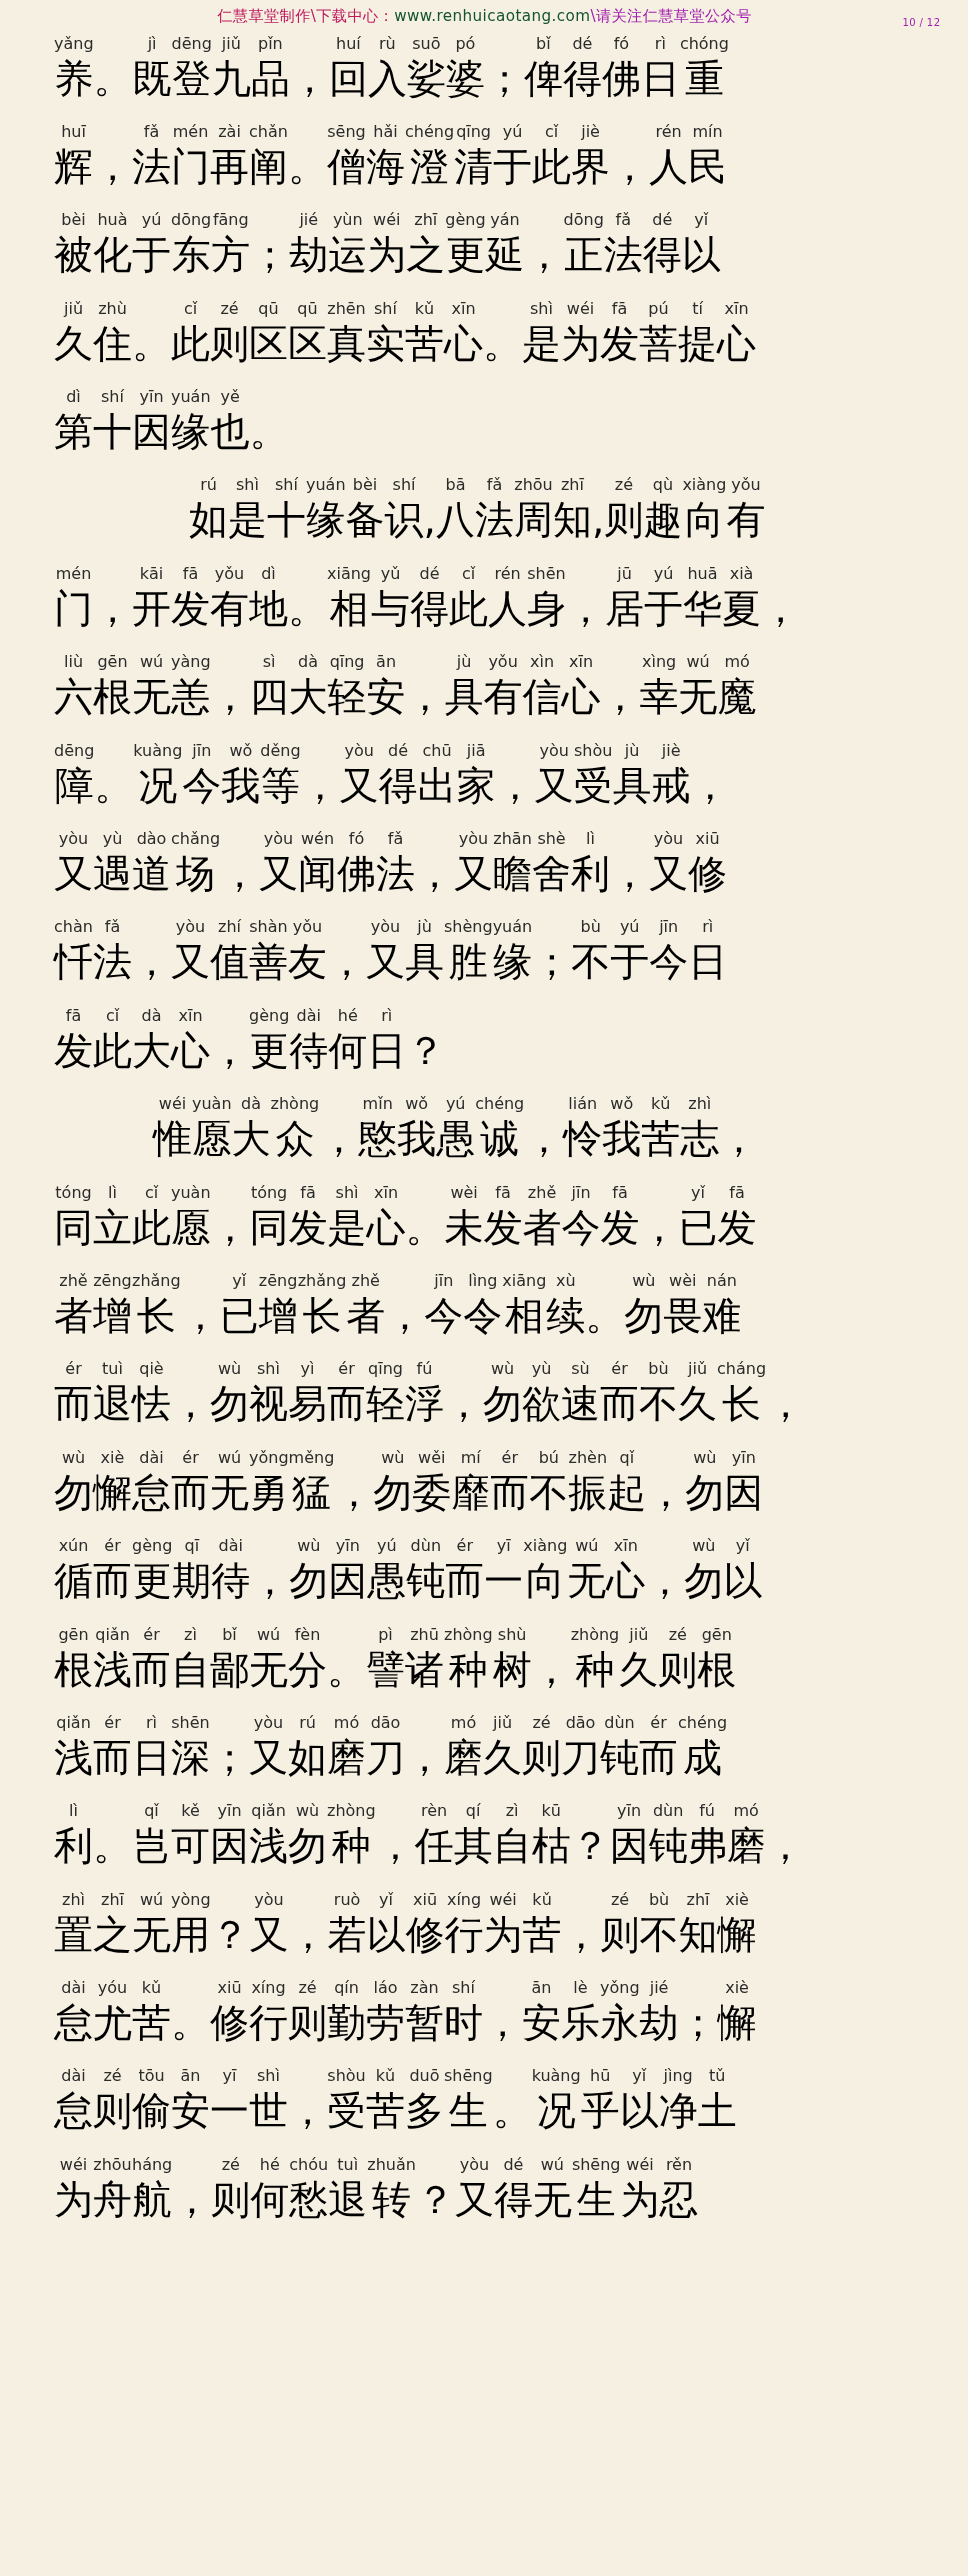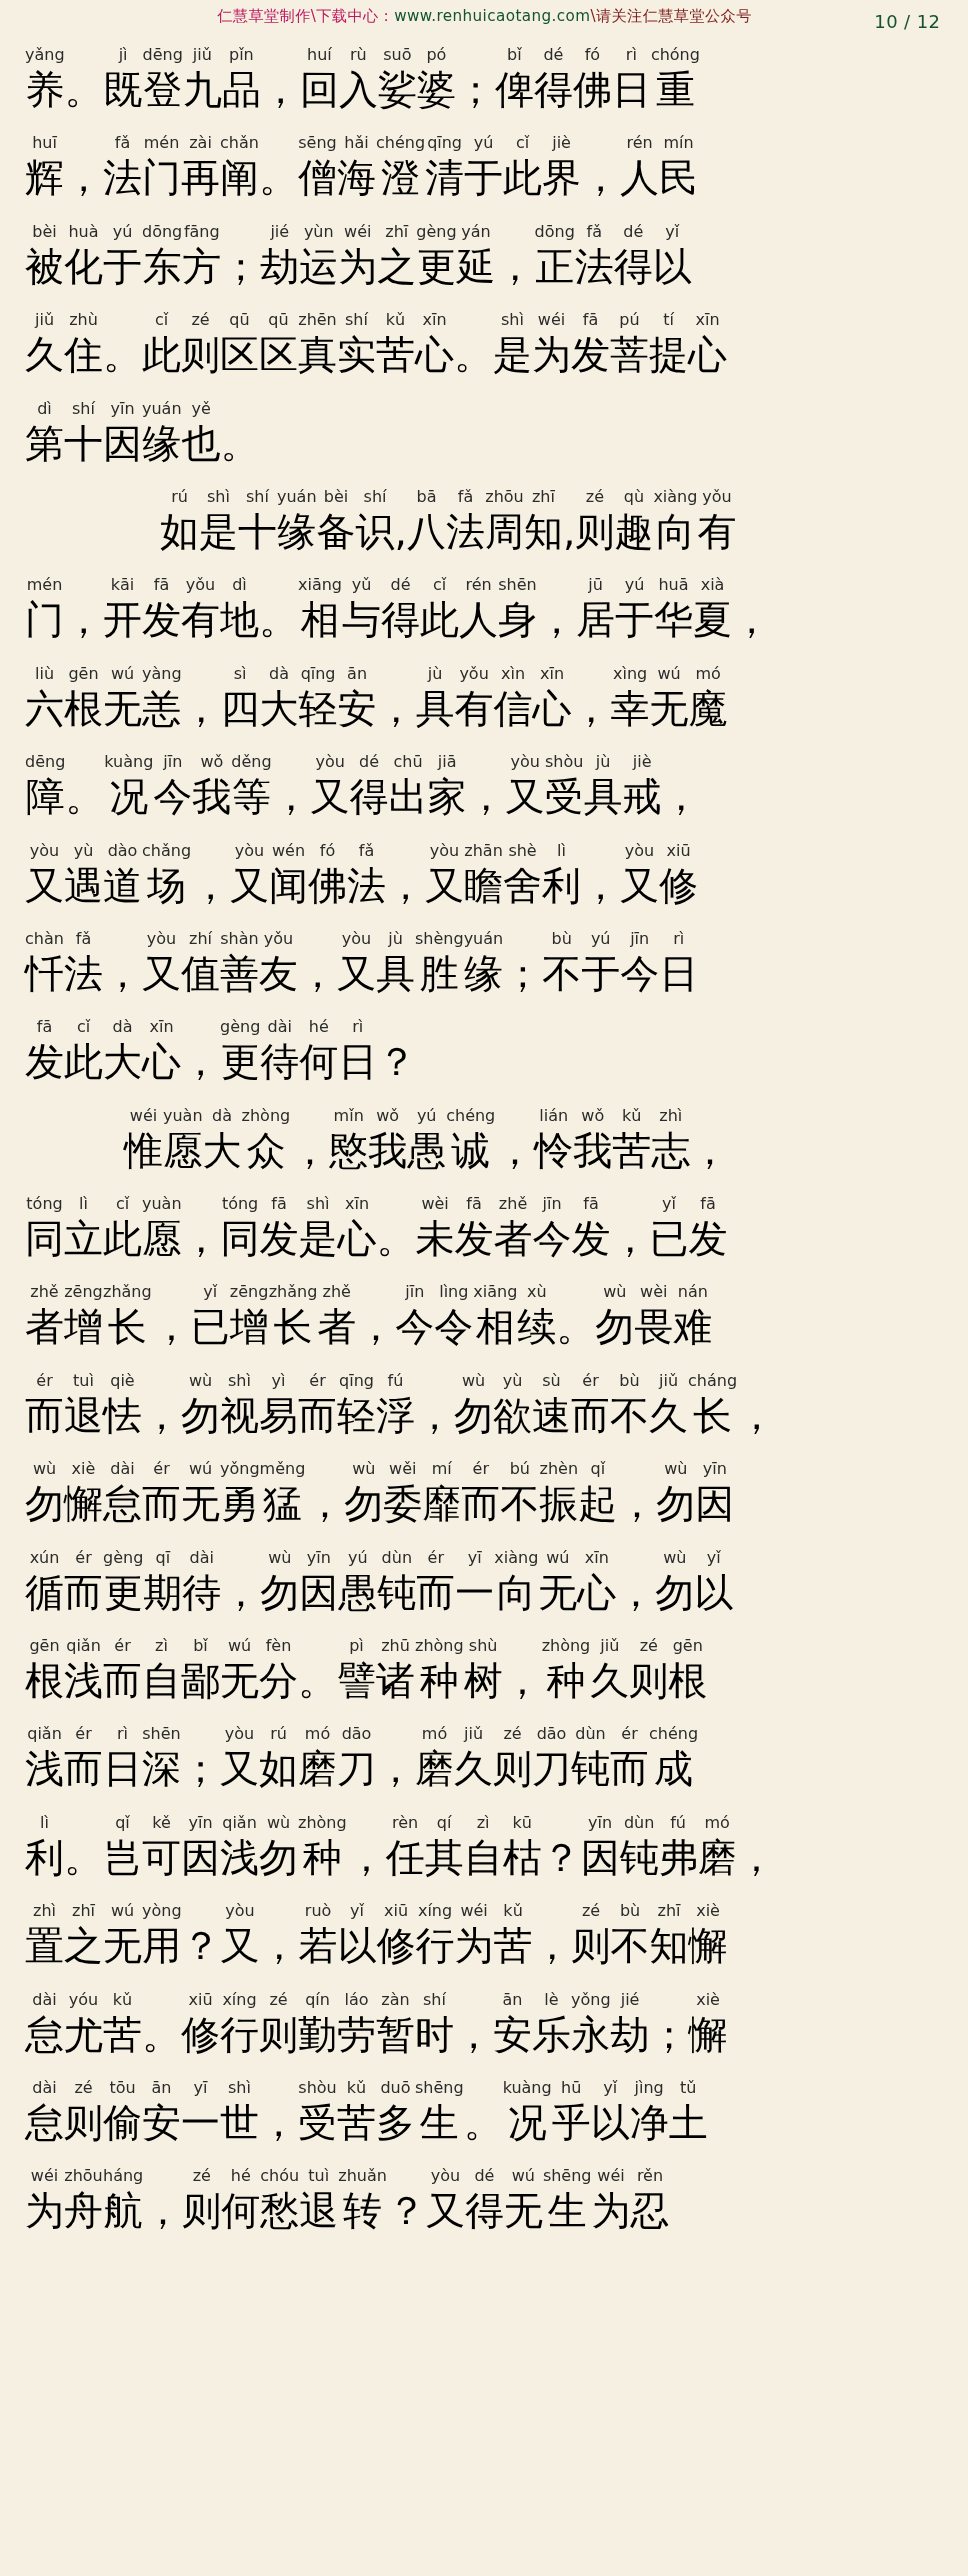--- a/index.html
+++ b/index.html
@@ -32,39 +32,40 @@
     letter-spacing: 0.4px;
     white-space: nowrap;
   }
   .header .hdr-left {
     color: #be185d;
   }
   .header .hdr-site {
     color: #14532d;
   }
   .header .hdr-right {
-    color: #7f1d1d;
+    color: #a21caf;
   }
   .header .page-no {
     position: absolute;
     right: 3.6px;
-    top: 11px;
-    font-size: 18px;
-    color: #14532d;
+    top: 17px;
+    font-size: 10px;
+    color: #a21caf;
   }
   
   .body {
     color: #1a1a1a;
   }
   .line {
     display: flex;
     flex-wrap: nowrap;
-    align-items: flex-end;
+    align-items: flex-start;
     margin-bottom: 5.4px;
     min-height: 83px;
+    margin-left: 29px;
   }
   .line.indent-1 { padding-left: 99px; }
   .line.indent-2 { padding-left: 135px; }
 
   .tok {
     display: flex;
     flex-direction: column;
     align-items: center;
     justify-content: flex-end;
   }

